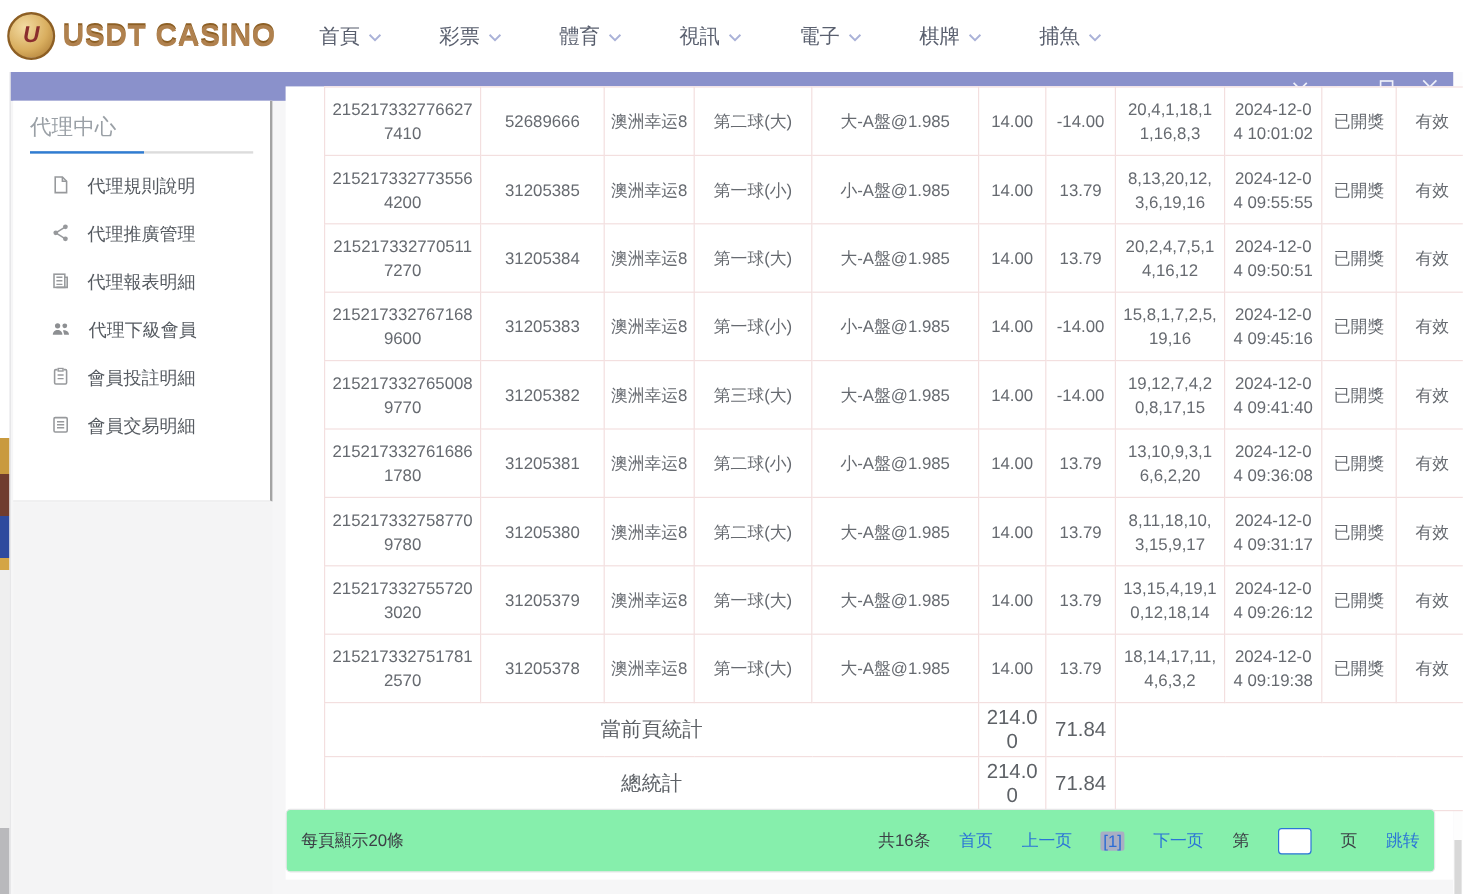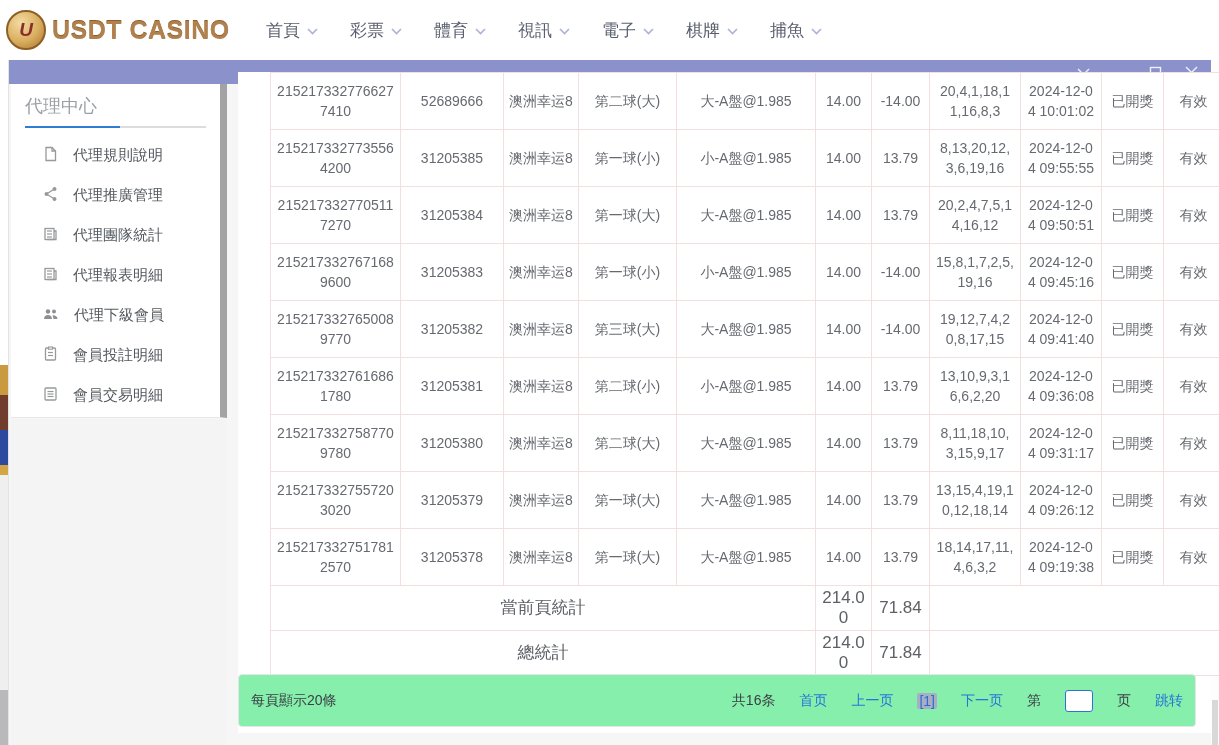--- a/index.html
+++ b/index.html
@@ -5,37 +5,37 @@
   * { margin:0; padding:0; box-sizing:border-box; }
   html,body { width:1219px; height:745px; overflow:hidden; }
   body { font-family:"Liberation Sans","DejaVu Sans",sans-serif; background:#ffffff; position:relative; }
 
   
   .topnav { position:absolute; left:0; top:0; width:1219px; height:60px; background:#ffffff; display:flex; align-items:center; z-index:1; }
   .logo { display:flex; align-items:center; margin-left:6px; width:230px; }
   .coin { width:40px; height:40px; border-radius:50%; background:radial-gradient(circle at 35% 30%, #f3dba2, #d9ae5f 55%, #a5722e); border:2px solid #8d5f24; display:flex; align-items:center; justify-content:center; }
   .coin-u { font-size:19px; font-weight:bold; color:#8b2d2d; font-style:italic; }
   .brand-text { margin-left:6px; font-size:25px; font-weight:800; letter-spacing:0.5px; color:#b0814e; text-shadow:0 1px 1px rgba(255,255,255,.6), 0 -1px 0 #8d5f24; }
-  .nav-items { display:flex; align-items:center; gap:32px; margin-left:30px; }
+  .nav-items { display:flex; align-items:center; gap:48px; margin-left:30px; }
   .nav-item { display:flex; align-items:center; gap:7px; font-size:17px; color:#595f6e; cursor:pointer; }
   .nav-item svg { margin-top:2px; }
 
   
   .sliver { position:absolute; top:60px; width:8px; height:685px; left:0; background:#ffffff; z-index:0; }
   .sliver-seg { position:absolute; left:0; width:8px; }
   .sliver-right { position:absolute; top:60px; left:1211px; width:8px; height:685px; background:#fdfdfd; z-index:0; }
   .frag { position:absolute; left:1px; width:6px; }
 
   
   .modal { position:absolute; left:8px; top:60px; width:1203px; height:685px; background:#f6f6f7; z-index:2; border-left:1px solid #e3e3e5; }
   .titlebar { height:24px; background:#8a91cb; display:flex; align-items:center; justify-content:flex-end; padding-right:12px; gap:20px; }
   .tb-btn { width:16px; height:16px; display:flex; align-items:center; justify-content:center; cursor:pointer; }
 
   
-  .sidebar { position:absolute; left:2px; top:24px; width:216px; height:334px; background:#ffffff; border-right:7px solid #a3a3a3; border-bottom:1px solid #e7e7e8; }
+  .sidebar { position:absolute; left:2px; top:24px; width:216px; height:334px; background:#ffffff; border-right:2px solid #a3a3a3; border-bottom:1px solid #e7e7e8; }
   .sb-title { font-size:18px; color:#9aa0a6; padding:10px 0 8px 14px; }
   .sb-rule { position:relative; height:2px; background:#dcdcdc; margin:0 14px; }
   .sb-rule-accent { position:absolute; left:0; top:0; width:95px; height:2px; background:#2f7cd3; }
   .sb-list { margin-top:18px; }
   .sb-item { display:flex; align-items:flex-start; gap:15px; padding-left:32px; height:40px; font-size:15px; color:#555a60; cursor:pointer; }
   .sb-item svg { flex:0 0 auto; }
   .sidebar-below { position:absolute; left:2px; top:359px; width:216px; height:326px; background:#f4f4f5; }
 
   
   .main { position:absolute; left:229px; top:12px; width:973px; height:661px; background:#ffffff;padding-left:32px; }
@@ -176,30 +176,20 @@
         <span>代理推廣管理</span>
       </div>
       <div class="sb-item">
         <svg width="15" height="16" viewBox="0 0 15 16">
             <rect x="2" y="2.5" width="9" height="11" fill="none" stroke="#97999c" stroke-width="1.3"></rect>
             <path d="M11 5h2v8.5H4" fill="none" stroke="#97999c" stroke-width="1.3"></path>
             <line x1="4" y1="5" x2="9" y2="5" stroke="#97999c" stroke-width="1.2"></line>
             <line x1="4" y1="8" x2="9" y2="8" stroke="#97999c" stroke-width="1.2"></line>
             <line x1="4" y1="11" x2="9" y2="11" stroke="#97999c" stroke-width="1.2"></line>
           </svg>
-        <span>代理團隊統計</span>
-      </div>
-      <div class="sb-item">
-        <svg width="15" height="16" viewBox="0 0 15 16">
-            <rect x="2" y="2.5" width="9" height="11" fill="none" stroke="#97999c" stroke-width="1.3"></rect>
-            <path d="M11 5h2v8.5H4" fill="none" stroke="#97999c" stroke-width="1.3"></path>
-            <line x1="4" y1="5" x2="9" y2="5" stroke="#97999c" stroke-width="1.2"></line>
-            <line x1="4" y1="8" x2="9" y2="8" stroke="#97999c" stroke-width="1.2"></line>
-            <line x1="4" y1="11" x2="9" y2="11" stroke="#97999c" stroke-width="1.2"></line>
-          </svg>
         <span>代理報表明細</span>
       </div>
       <div class="sb-item">
         <svg width="16" height="16" viewBox="0 0 16 16">
             <circle cx="5" cy="5.5" r="2.2" fill="#8d8f92"></circle>
             <path d="M1 13c0-2.4 1.8-4 4-4s4 1.6 4 4z" fill="#8d8f92"></path>
             <circle cx="11" cy="5.5" r="2" fill="#8d8f92"></circle>
             <path d="M9.5 9.3c2-.4 5 .8 5 3.7h-4" fill="#8d8f92"></path>
           </svg>
         <span>代理下級會員</span>

